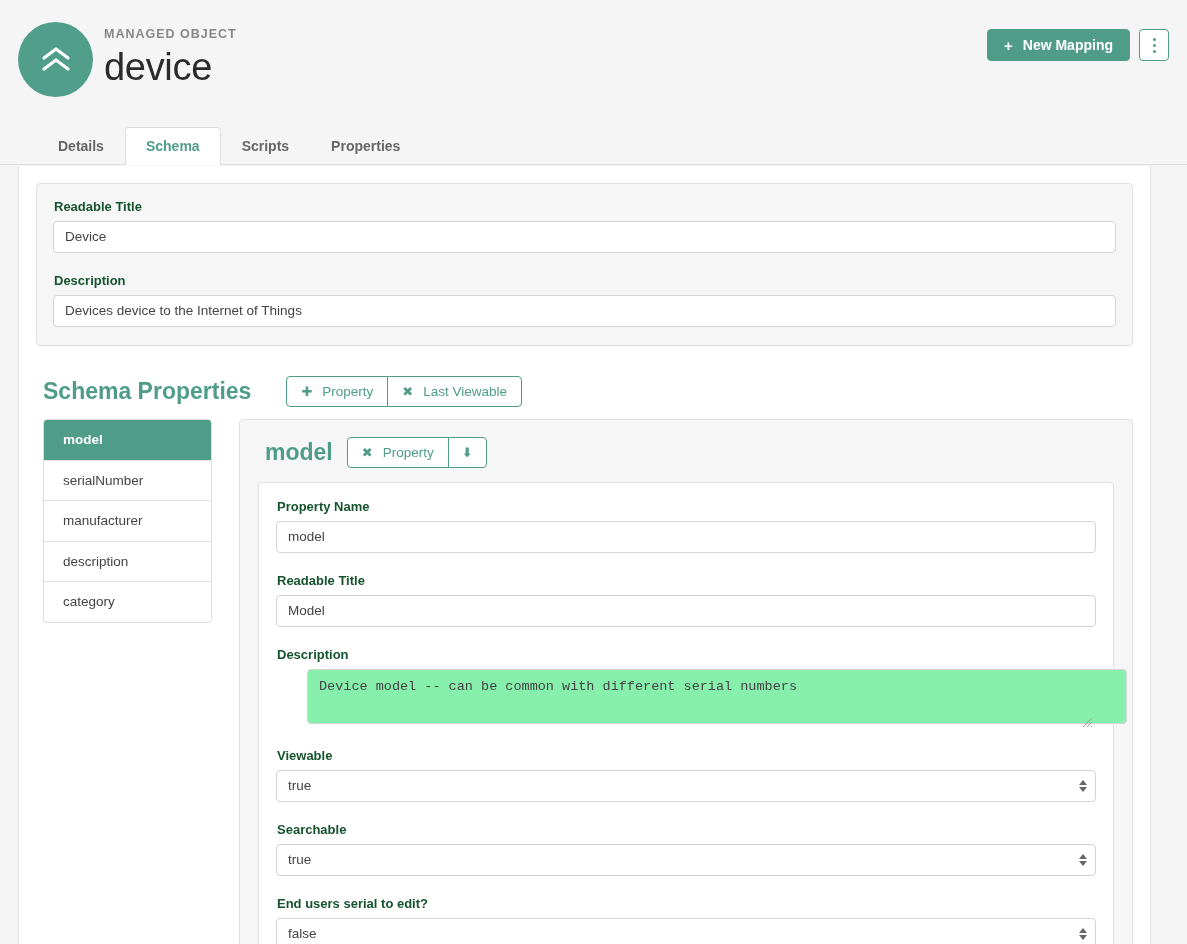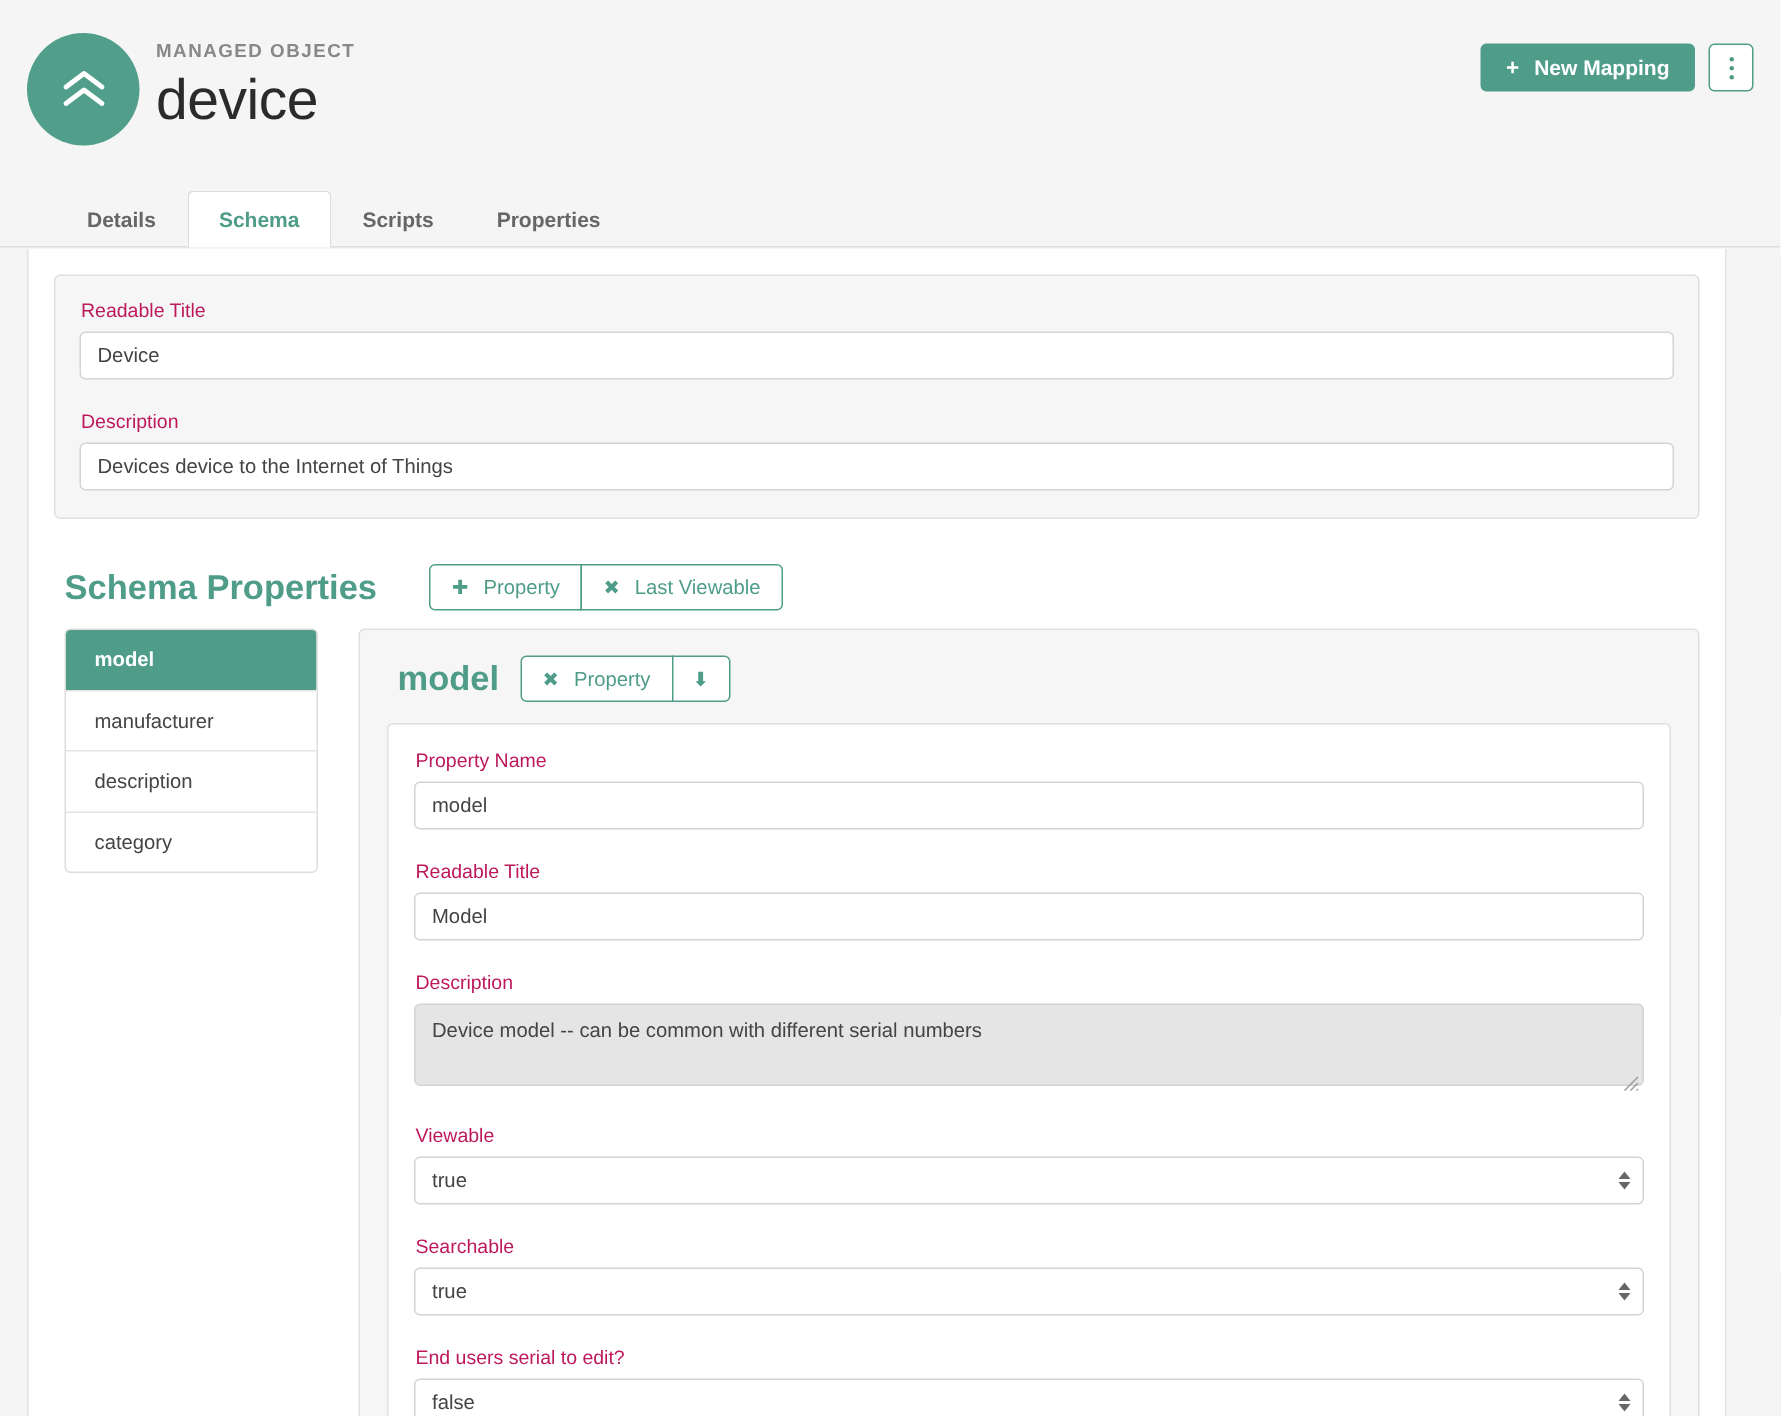--- a/index.html
+++ b/index.html
@@ -91,22 +91,22 @@
   }
 
   .panel {
     background: #f6f6f6;
     border: 1px solid #e0e0e0;
     border-radius: 4px;
     padding: 15px 16px 18px 16px;
   }
 
   label.fl {
-    display: block; font-size: 13px; font-weight: normal;
-    color: #be185d; margin: 0 0 7px 1px;
+    display: block; font-size: 13px; font-weight: bold;
+    color: #14532d; margin: 0 0 7px 1px;
   }
   .field {
     width: 100%; height: 32px;
     background: #fff; border: 1px solid #d4d4d4; border-radius: 4px;
     font-size: 13.5px; color: #444;
     padding: 0 11px; line-height: 30px;
     overflow: hidden; white-space: nowrap;
   }
   .fieldgap { height: 20px; }
 
@@ -165,24 +165,24 @@
   }
   .arrow-btn { padding: 0 13px; }
 
   .innerpanel {
     background: #fff; border: 1px solid #e0e0e0; border-radius: 4px;
     padding: 16px 17px 10px 17px;
   }
 
   textarea.ta {
     width: 100%; height: 55px; resize: none;
-    background: #e5e5e5; border: 1px solid #d4d4d4; border-radius: 4px;
-    font-family: Liberation Sans, sans-serif;
+    background: #86efac; border: 1px solid #d4d4d4; border-radius: 4px;
+    font-family: Liberation Mono, monospace;
     font-size: 13.5px; color: #444;
-    padding: 8px 11px; line-height: 1.35; overflow: hidden;
+    padding: 8px 11px; line-height: 1.35; overflow: hidden; margin-left: 31px;
   }
   .ta-wrap { position: relative; }
   .ta-grip {
     position: absolute; right: 3px; bottom: 3px;
     width: 11px; height: 11px; pointer-events: none;
   }
 
   .selwrap { position: relative; }
   .sel-arrows {
     position: absolute; right: 9px; top: 50%;
@@ -262,20 +262,21 @@
           <span class="gi">✖</span>
           <span>Last Viewable</span>
         </div>
       </div>
     </div>
 
     <div class="split">
 
       <div class="proplist">
         <div class="proplist-item active">model</div>
+        <div class="proplist-item">serialNumber</div>
         <div class="proplist-item">manufacturer</div>
         <div class="proplist-item">description</div>
         <div class="proplist-item">category</div>
       </div>
 
       <div class="detail">
 
         <div class="detail-head">
           <div class="detail-title">model</div>
           <div class="btngroup">

